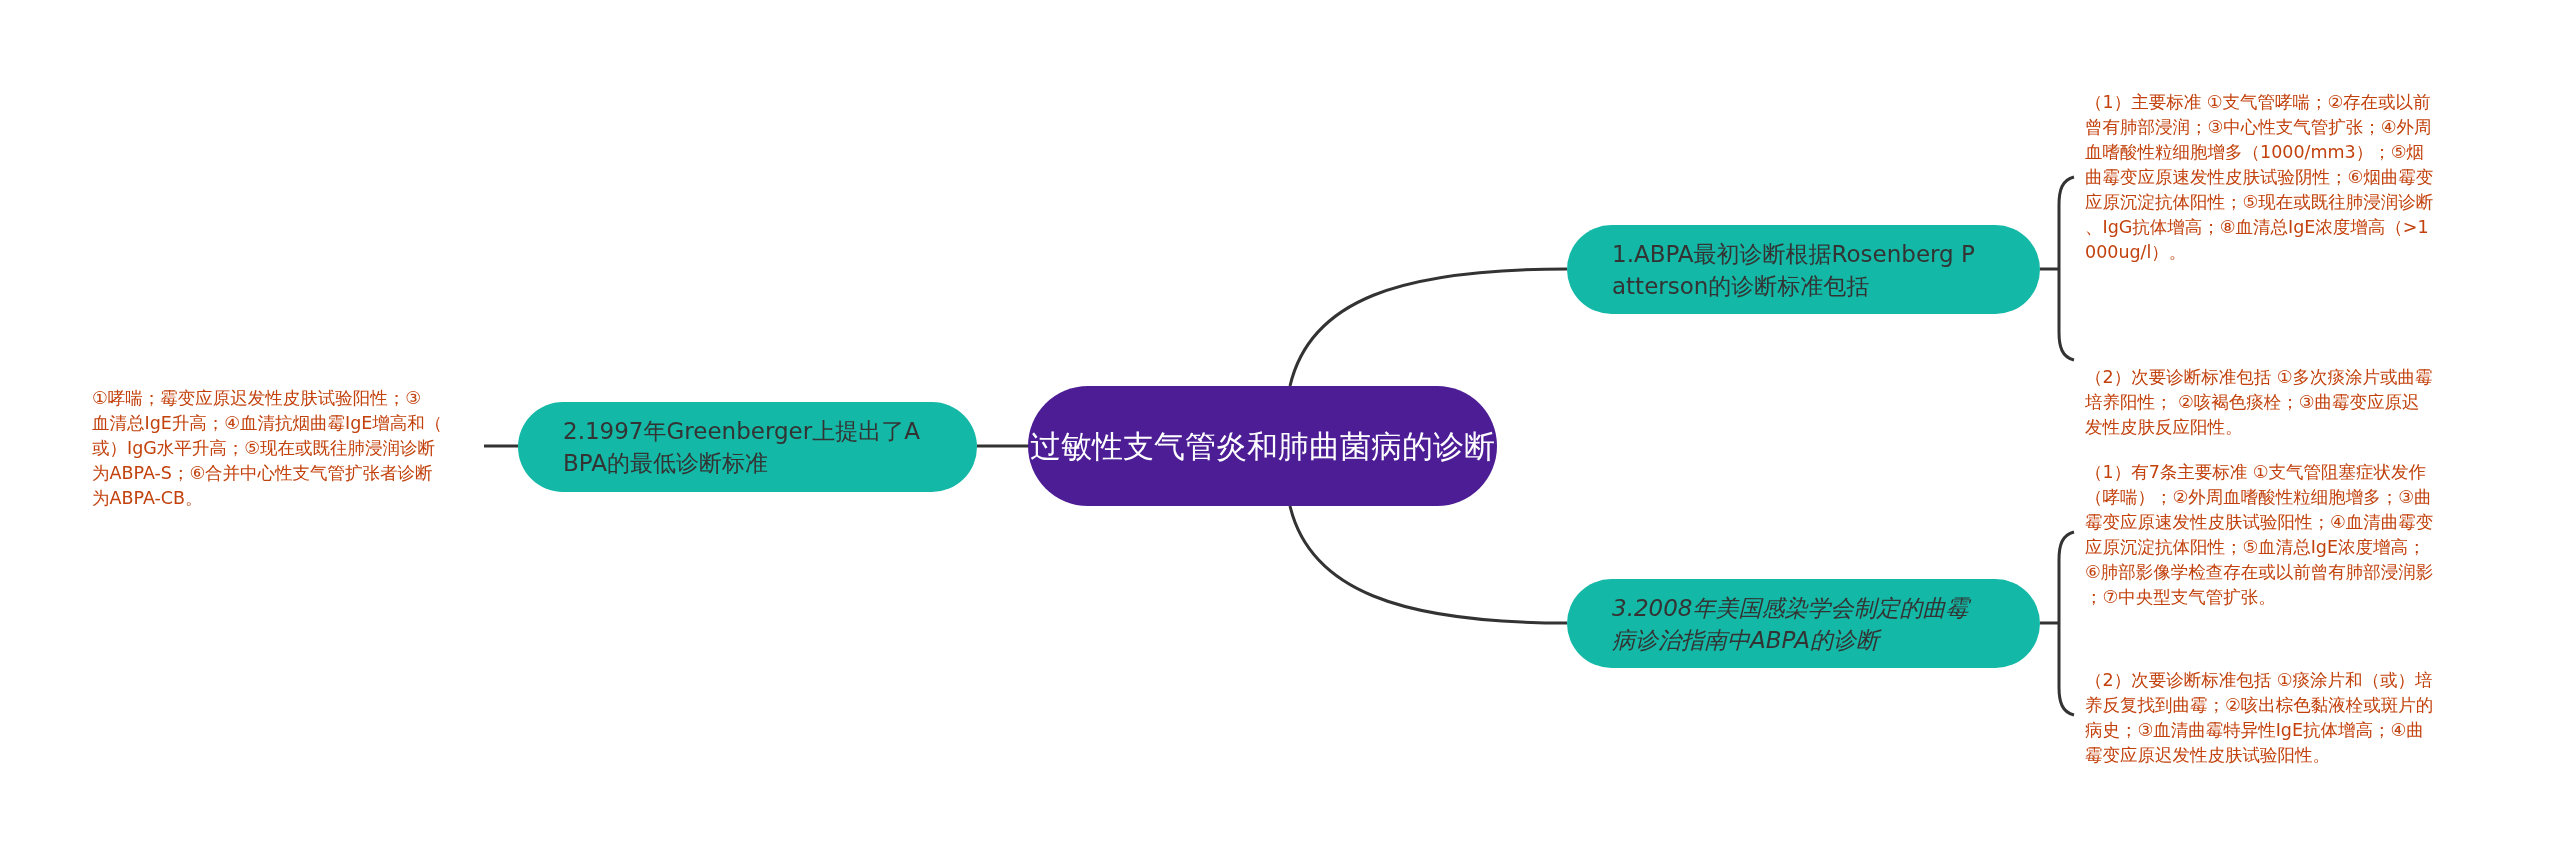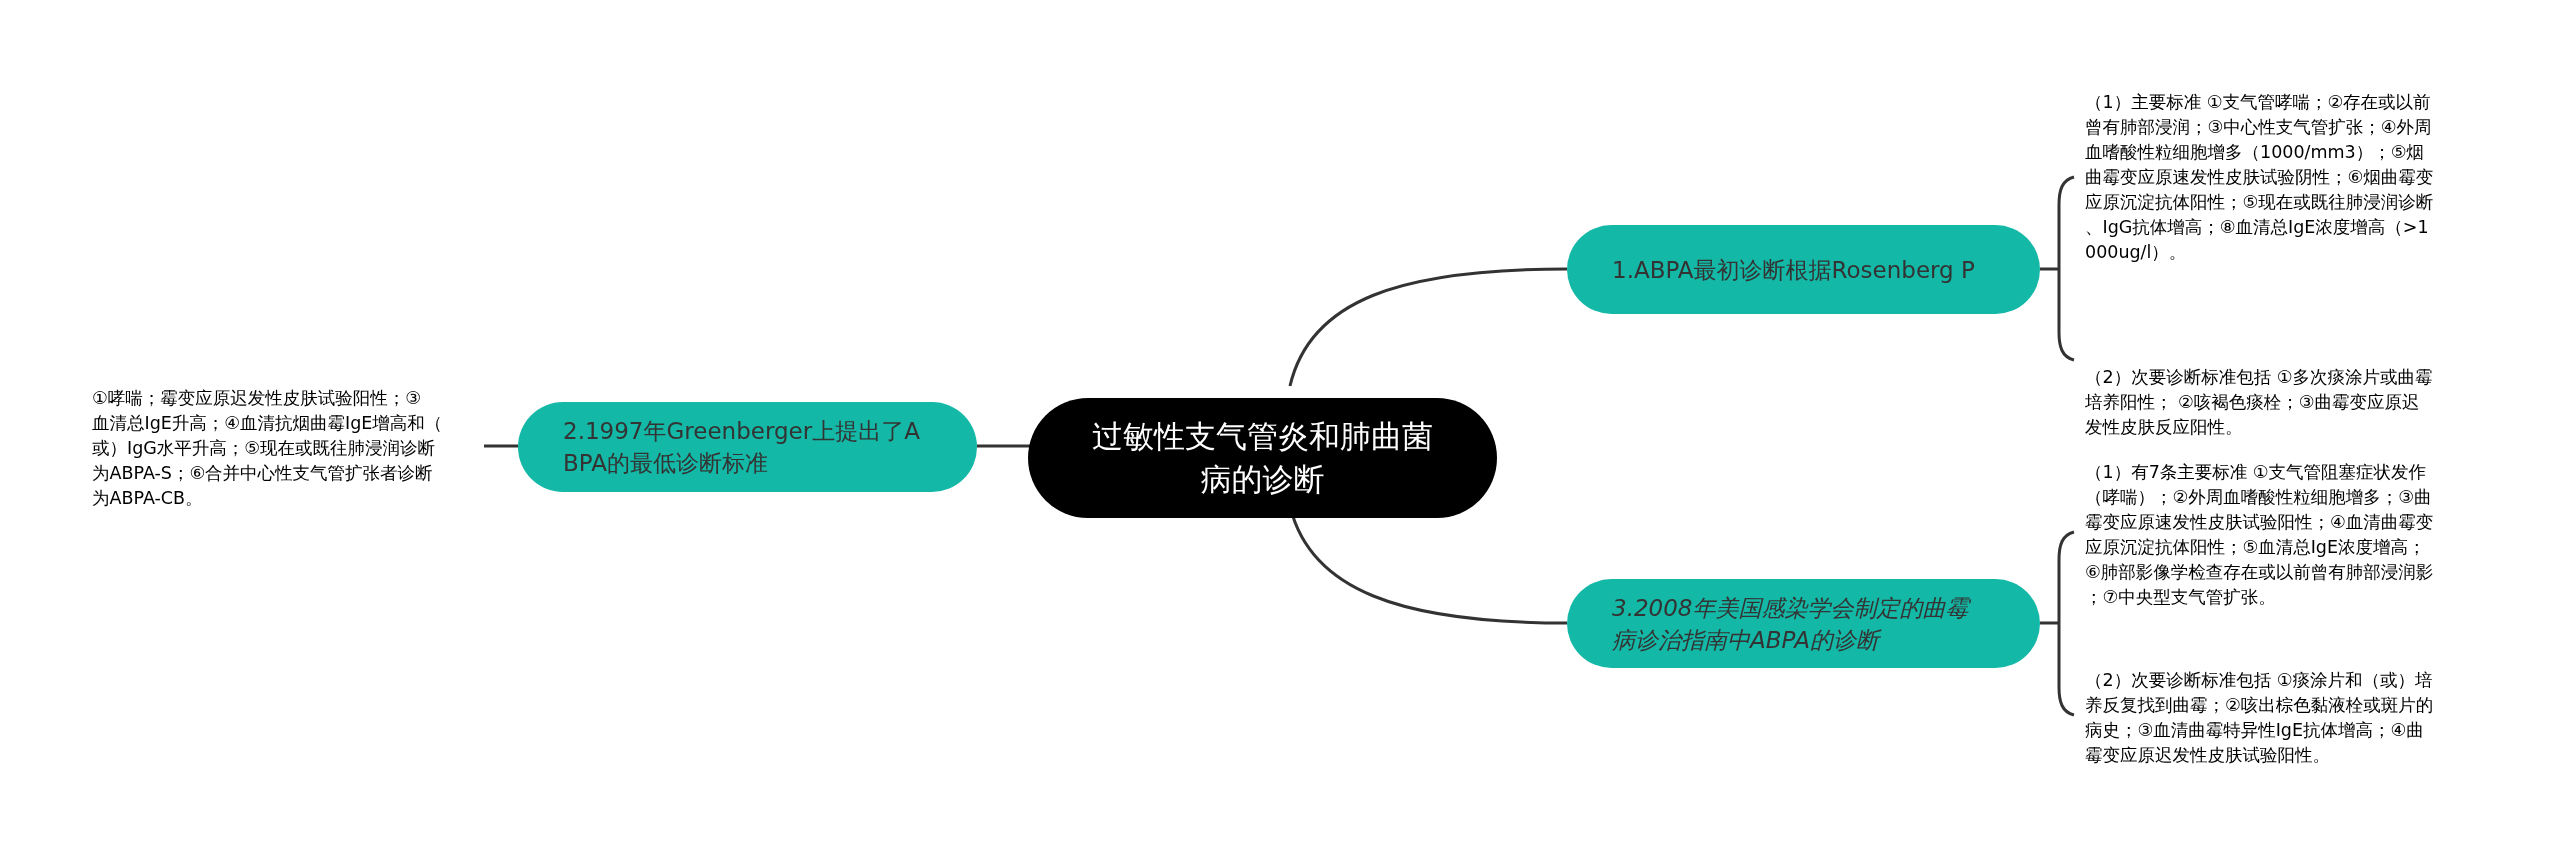--- a/index.html
+++ b/index.html
@@ -4,32 +4,32 @@
 <style>
   html, body { margin: 0; padding: 0; }
   body {
     width: 2560px; height: 856px; position: relative; overflow: hidden;
     background: #ffffff;
     font-family: "DejaVu Sans", "Liberation Sans", sans-serif;
   }
   svg.links { position: absolute; left: 0; top: 0; }
   .center-node {
     position: absolute; left: 1028px; top: 386px; width: 469px; height: 120px;
-    background: #000000; border-radius: 60px; color: #ffffff;
-    display: flex; flex-direction: column; align-items: center; justify-content: center;
-    font-size: 31px; line-height: 43px; text-align: center; margin-top: 12px;
+    background: #4c1d95; border-radius: 60px; color: #ffffff;
+    display: flex; flex-direction: row; align-items: center; justify-content: center;
+    font-size: 31px; line-height: 43px; text-align: center;
   }
   .branch-node {
     position: absolute; background: #14b8a6; border-radius: 45px; color: #333333;
     font-size: 23px; line-height: 32px; box-sizing: border-box;
     display: flex; flex-direction: column; justify-content: center;
     padding-left: 45px;
   }
   .leaf {
-    position: absolute; color: #000000; font-size: 17.5px; line-height: 25px;
+    position: absolute; color: #c2410c; font-size: 17.5px; line-height: 25px;
     white-space: nowrap;
   }
   .line { display: block; }
 </style>
 </head>
 <body>
 
 <svg class="links" width="2560" height="856">
 
   <path d="M1290 386 C 1310 300, 1400 269, 1567 269" fill="none" stroke="#333333" stroke-width="3"></path>
@@ -47,20 +47,21 @@
   <path d="M2074 532 C 2062 535, 2059 545, 2059 560 L 2059 687 C 2059 702, 2062 712, 2074 715" fill="none" stroke="#333333" stroke-width="3"></path>
 </svg>
 
 <div class="center-node">
   <span class="line">过敏性支气管炎和肺曲菌</span>
   <span class="line">病的诊断</span>
 </div>
 
 <div class="branch-node" style="left:1567px; top:225px; width:473px; height:89px;">
   <span class="line">1.ABPA最初诊断根据Rosenberg P</span>
+  <span class="line">atterson的诊断标准包括</span>
 </div>
 
 <div class="branch-node" style="left:518px; top:402px; width:459px; height:90px;">
   <span class="line">2.1997年Greenberger上提出了A</span>
   <span class="line">BPA的最低诊断标准</span>
 </div>
 
 <div class="branch-node" style="left:1567px; top:579px; width:473px; height:89px;font-style:italic;">
   <span class="line">3.2008年美国感染学会制定的曲霉</span>
   <span class="line">病诊治指南中ABPA的诊断</span>

